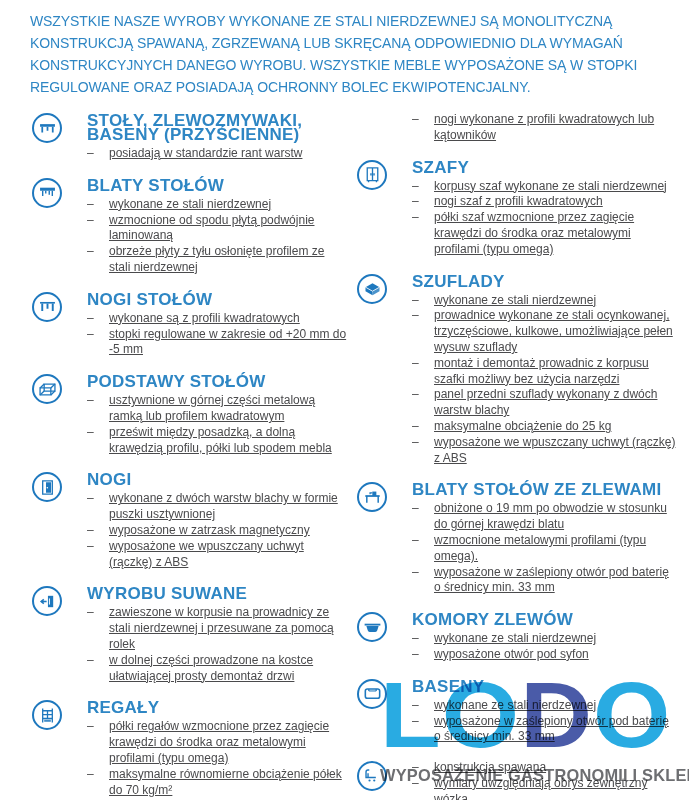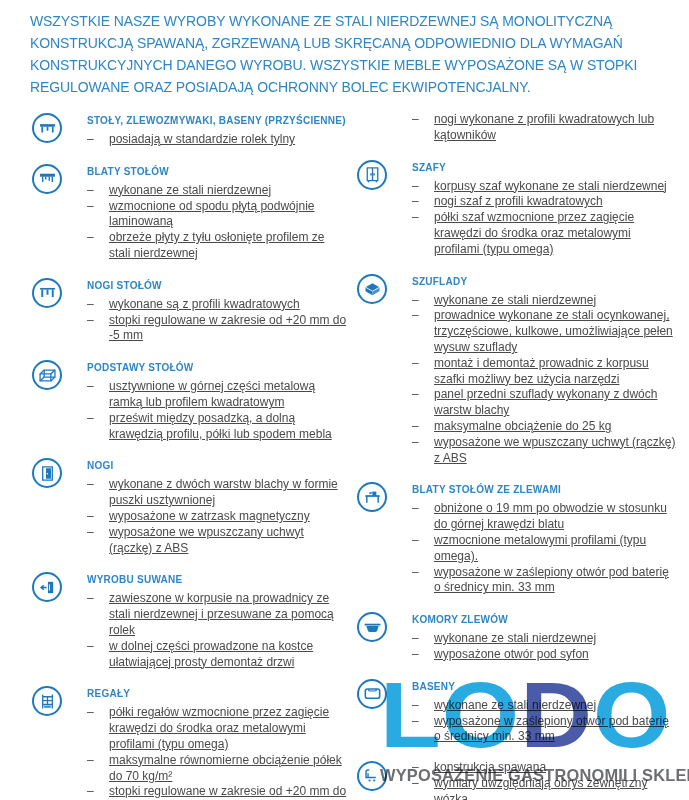--- a/index.html
+++ b/index.html
@@ -19,21 +19,21 @@
   .col-right { width:334px; padding-right:12px; }
   .sec { display:flex; margin-bottom:15px; }
   .icon-cell { width:57px; flex:none; padding-top:1px; }
   .circle {
     width:30px; height:30px; border:2px solid var(--icon-blue,#1E78BE);
     border-radius:50%; display:flex; align-items:center; justify-content:center;
     margin-left:2px; background:#fff;
   }
   .circle svg { width:21px; height:21px; display:block; }
   .sec-title {
-    font-size:10px; font-weight:700; color:var(--accent,#2E86C4);
+    font-size:17px; font-weight:700; color:var(--accent,#2E86C4);
     letter-spacing:0.25px; line-height:14px; margin:2px 0 4px;
   }
   .bullets { list-style:none; }
   .bullets li { display:flex; font-size:12px; line-height:15.8px; color:var(--body,#4A4A4C); }
   .dash { width:12px; flex:none; margin-right:10px; }
   .btxt { flex:1;text-decoration:underline; }
   .logo {
     position:absolute; left:380px; top:682px; width:309px;
     mix-blend-mode:multiply; pointer-events:none;
   }
@@ -62,21 +62,21 @@
                 <path d="M3.5 7h17v3h-17z" fill="#1E78BE"></path>
                 <path d="M6 10V16.5M12 10v4.5M18 10V16.5" stroke="#1E78BE" stroke-width="2" fill="none"></path>
               </svg>
             </div>
           </div>
           <div class="body">
             <h3 class="sec-title">STOŁY, ZLEWOZMYWAKI, BASENY (PRZYŚCIENNE)</h3>
             <ul class="bullets">
               <li>
                 <span class="dash">–</span>
-                <span class="btxt">posiadają w standardzie rolek tylny</span>
+                <span class="btxt">posiadają w standardzie rant warstw</span>
               </li>
             </ul>
           </div>
         </section>
         <section class="sec">
           <div class="icon-cell">
             <div class="circle">
               <svg viewBox="0 0 24 24">
                 <path d="M3.5 6.5h17v3.5h-17z" fill="#1E78BE"></path>
                 <path d="M6.5 10v6M10 10v3.2M14 10v4.6M17.5 10v6" stroke="#1E78BE" stroke-width="1.6" fill="none"></path>

